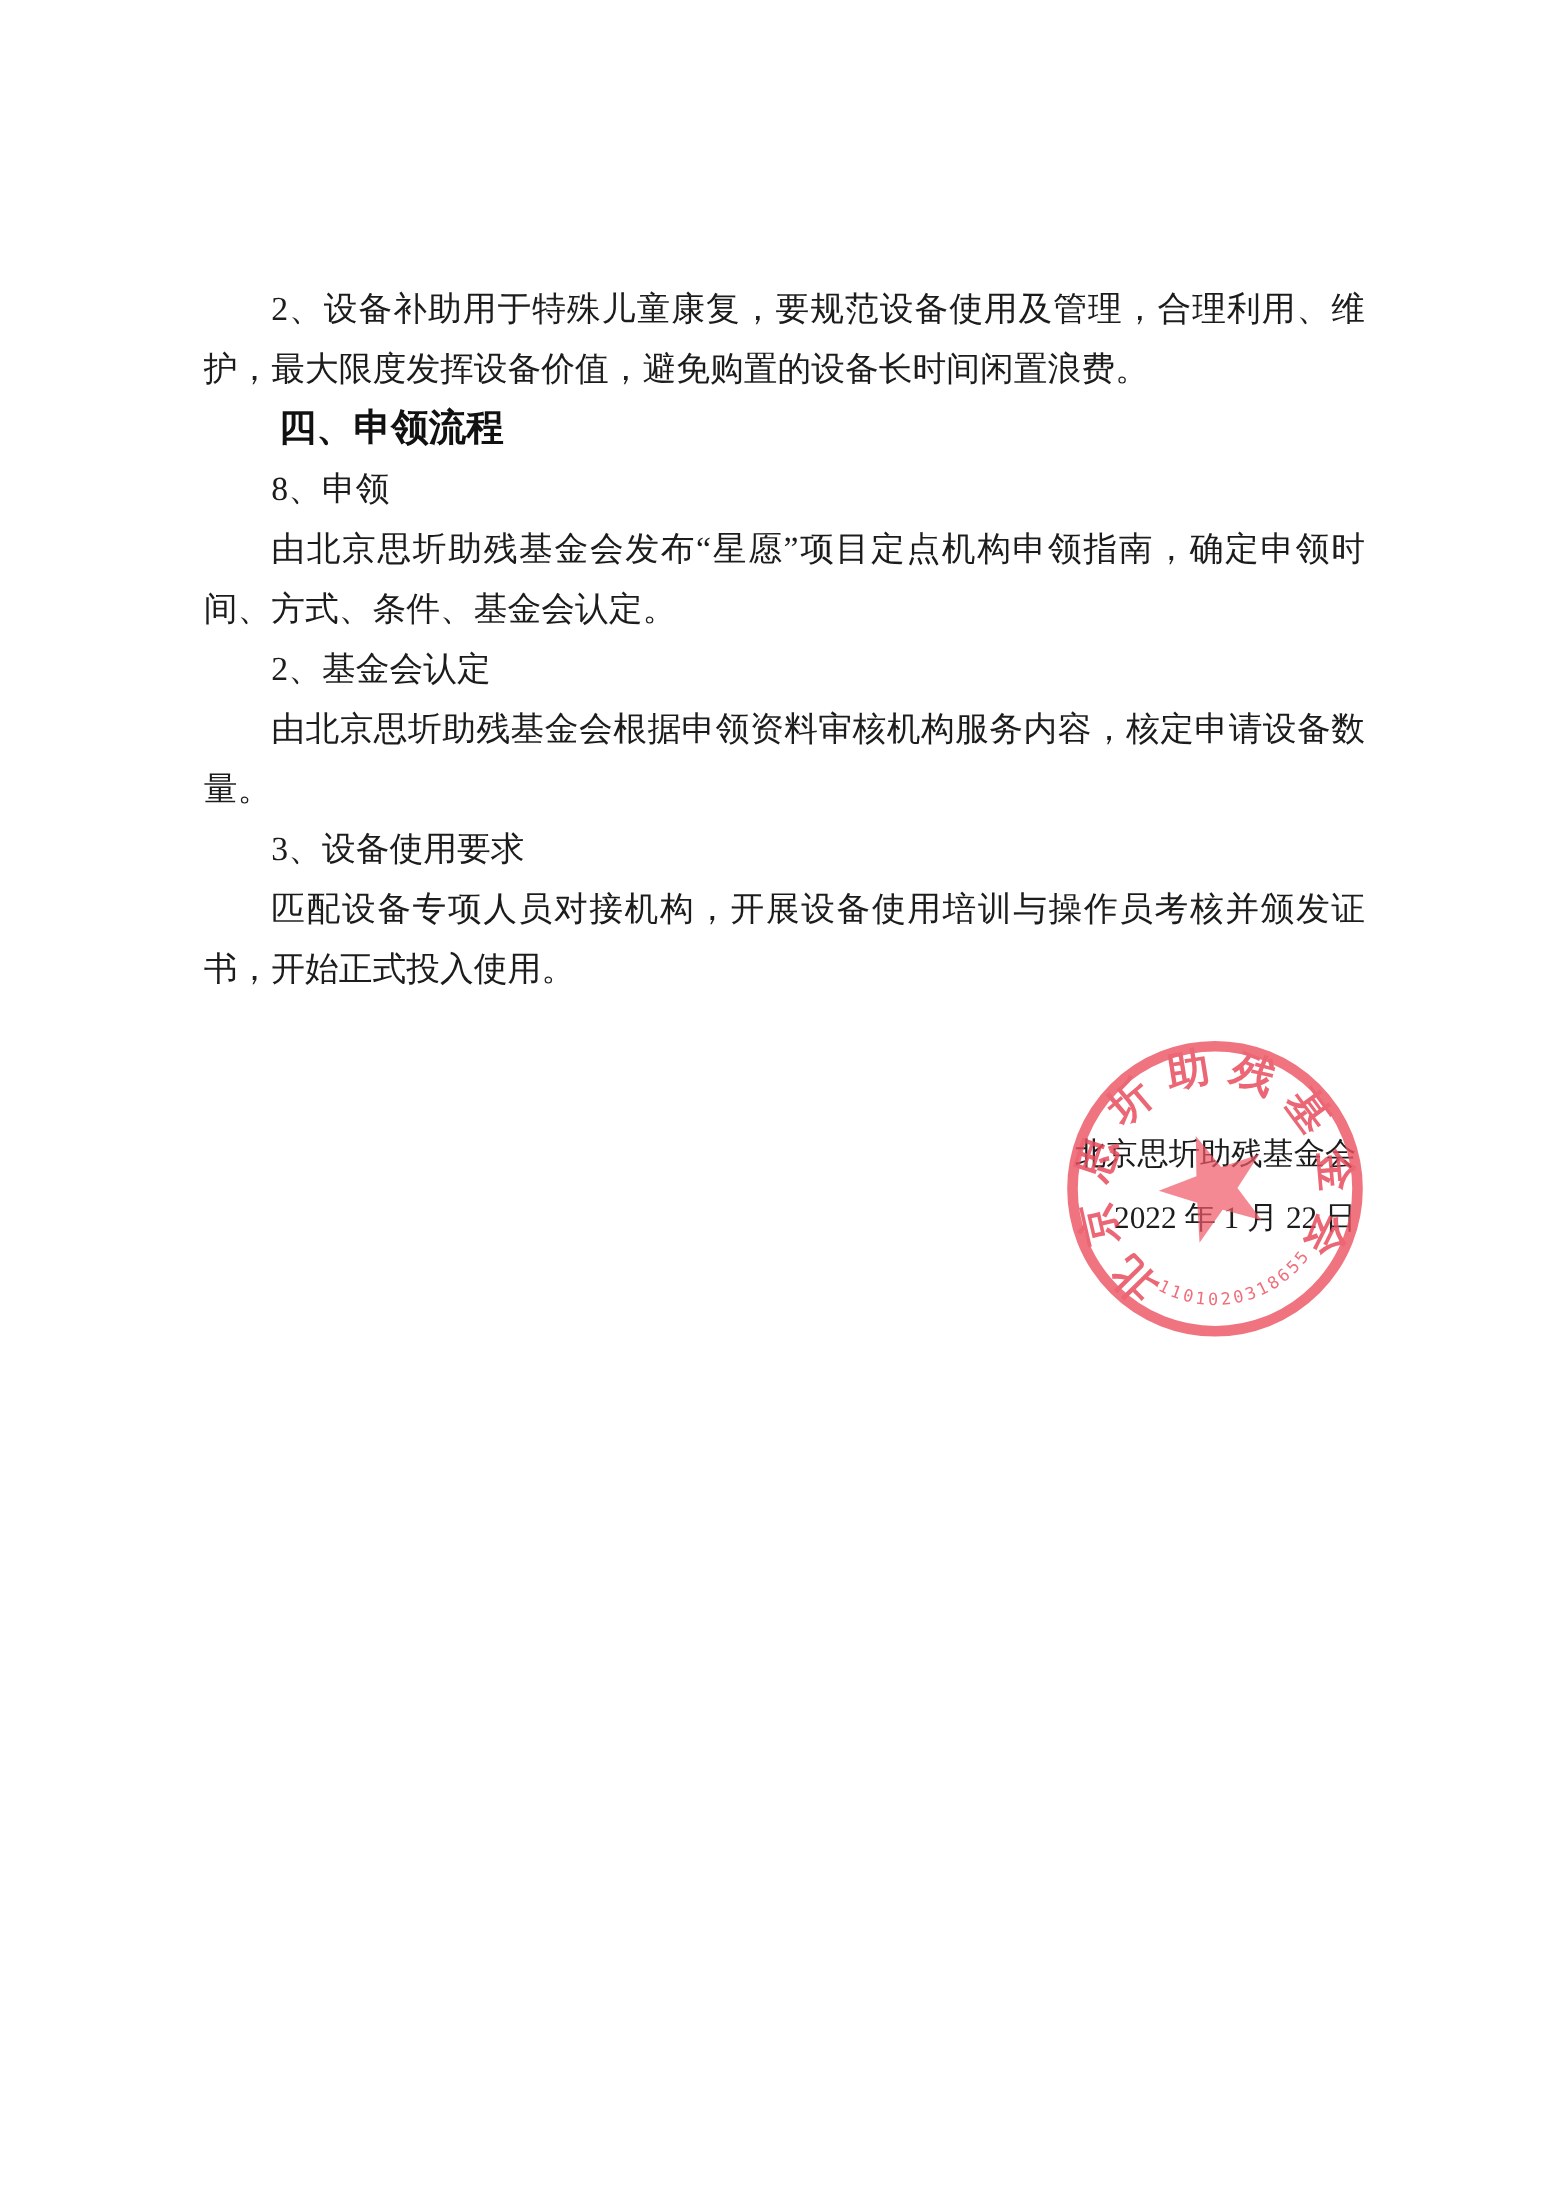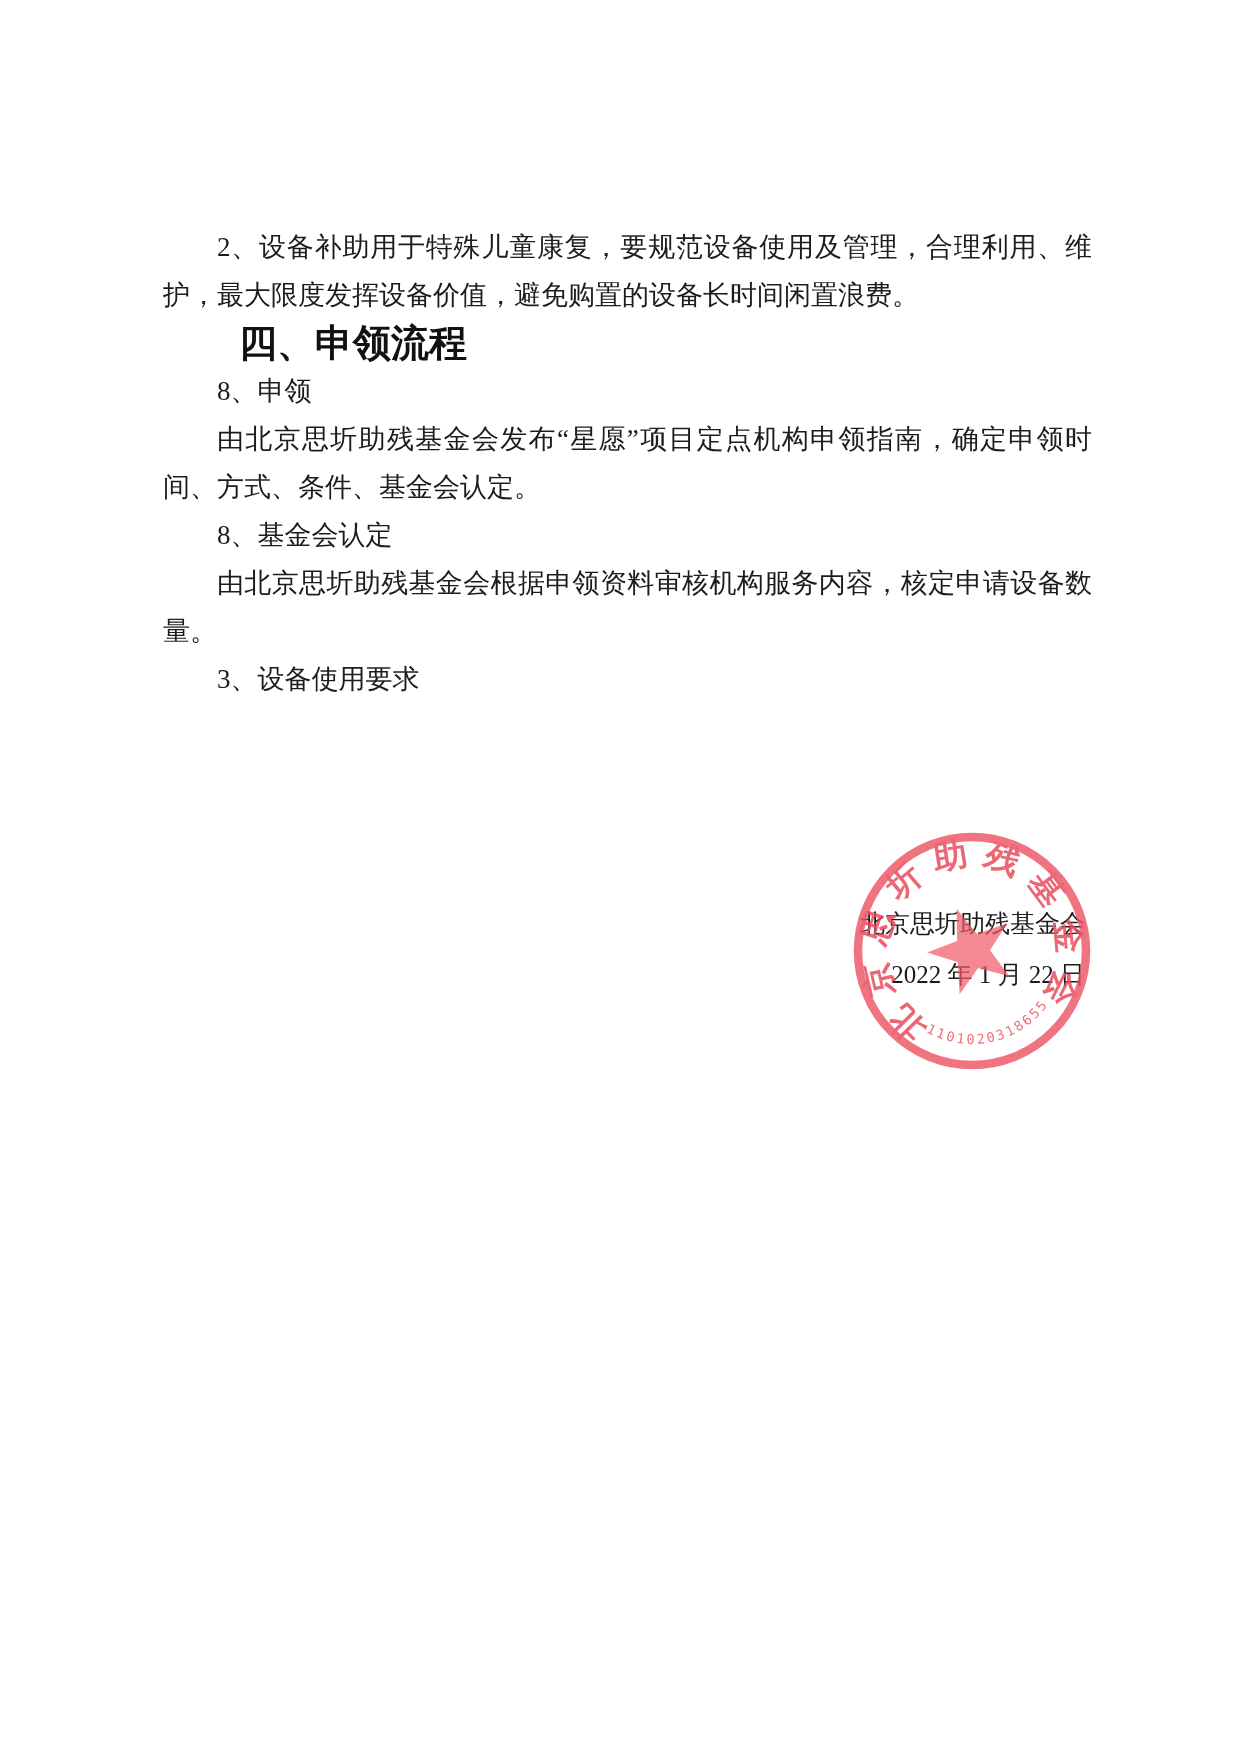--- a/index.html
+++ b/index.html
@@ -16,21 +16,21 @@
   .text-block {
     position: absolute;
     left: 163px; top: 223px; width: 929px;
     font-size: 27px; line-height: 48px;
     text-align: justify; text-justify: inter-character;
   }
   .text-block p { margin: 0; text-indent: 2em; }
   .section-heading {
     font-family: Liberation Serif, serif;
     font-weight: bold;
-    font-size: 38px; line-height: 48px;
+    font-size: 30px; line-height: 48px;
     margin: 30px 0 12px 0;
     text-indent: 1.8em;
     color: #111;
   }
 
   .signature {
     position: absolute;
     top: 898px; right: 156px;
     text-align: right;
     font-size: 25px; line-height: 51px;
@@ -64,23 +64,24 @@
 </head>
 <body>
 
 <div class="page">
 
   <div class="text-block">
     <p>2、设备补助用于特殊儿童康复，要规范设备使用及管理，合理利用、维护，最大限度发挥设备价值，避免购置的设备长时间闲置浪费。</p>
     <p class="section-heading">四、申领流程</p>
     <p>8、申领</p>
     <p>由北京思圻助残基金会发布“星愿”项目定点机构申领指南，确定申领时间、方式、条件、基金会认定。</p>
-    <p>8、基金会认定</p>
+    <p>2、基金会认定</p>
     <p>由北京思圻助残基金会根据申领资料审核机构服务内容，核定申请设备数量。</p>
     <p>3、设备使用要求</p>
+    <p>匹配设备专项人员对接机构，开展设备使用培训与操作员考核并颁发证书，开始正式投入使用。</p>
   </div>
 
   <div class="signature">
     <div>北京思圻助残基金会</div>
     <div>2022 年 1 月 22 日</div>
   </div>
 
   <div class="stamp">
     <svg viewBox="0 0 264 264" xmlns="http://www.w3.org/2000/svg">
       <defs>

